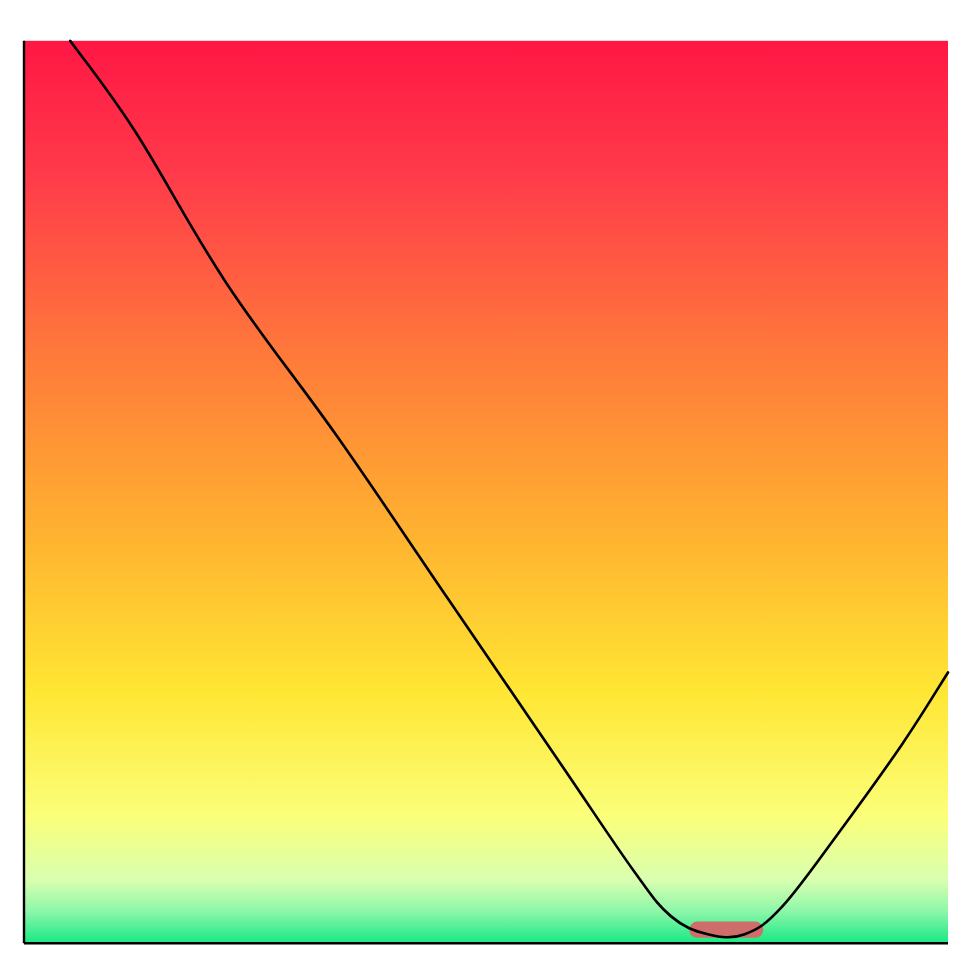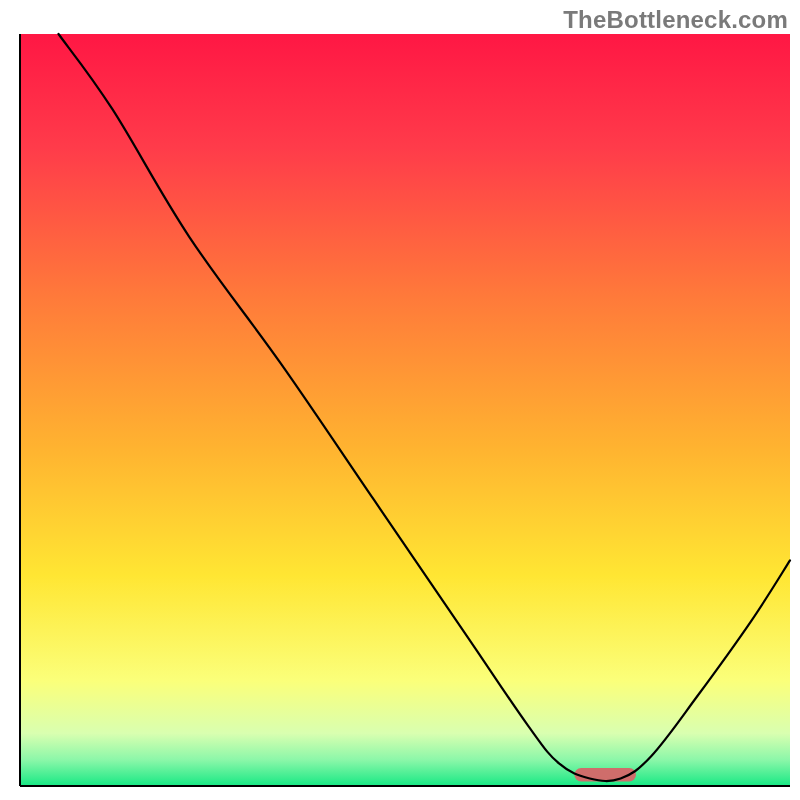--- a/index.html
+++ b/index.html
@@ -75,14 +75,13 @@
     </g>
 
     <rect class="blob" x="574.4000000000001" y="767.952" width="61.6" height="13.536000000000001" rx="6.768000000000001" ry="6.768000000000001" id="blob" fill="#cf6d6b"></rect>
 
     <path id="curvePath" class="curve" d="M 58.5 34 C 68.202 47.53599999999999, 88.838 72.65279999999994, 112.39999999999999 109.19999999999993 C 135.962 145.7471999999999, 158.90800000000002 191.01759999999996, 189.4 237.03999999999996 C 219.892 283.06239999999997, 248.536 317.5039999999999, 281.8 364.87999999999994 C 315.064 412.256, 340.936 451.5104, 374.2 500.24 C 407.464 548.9696, 438.87999999999994 594.992, 466.59999999999997 635.6 C 494.32 676.2080000000001, 511.56800000000004 702.8288, 528.2 725.84 C 544.8320000000001 748.8512000000001, 547.912 753.9648000000001, 559 763.44 C 570.088 772.9152, 578.712 775.7728000000001, 589.8 778.48 C 600.8879999999999 781.1872, 609.5120000000001 782.5408, 620.6 778.48 C 631.688 774.4192, 637.54 770.8095999999999, 651.4 755.92 C 665.26 741.0304, 679.582 720.1248, 697.6 695.76 C 715.618 671.3951999999999, 734.868 644.9248, 751.5 620.56 C 768.132 596.1951999999999, 783.07 571.2288, 790 560.4" style="stroke: rgb(0, 0, 0);"></path>
 
     <path class="frame" d="M20 34 L20 786"></path>
     <path class="frame" d="M20 786 L790 786"></path>
   </svg>
 
-  <div class="watermark">TheBottleneck.com</div>
 </div>
 
 </body></html>

